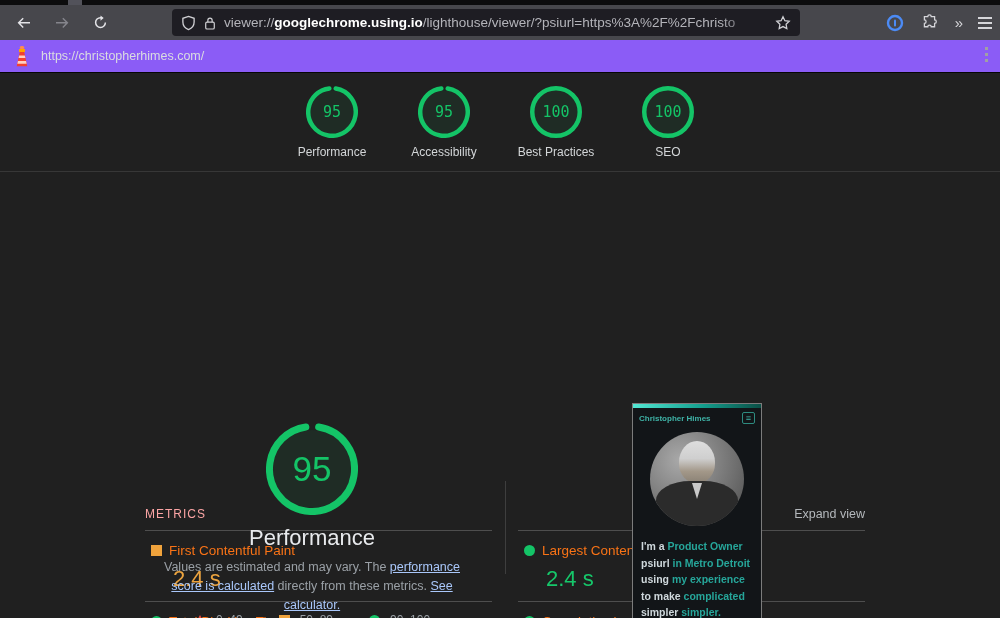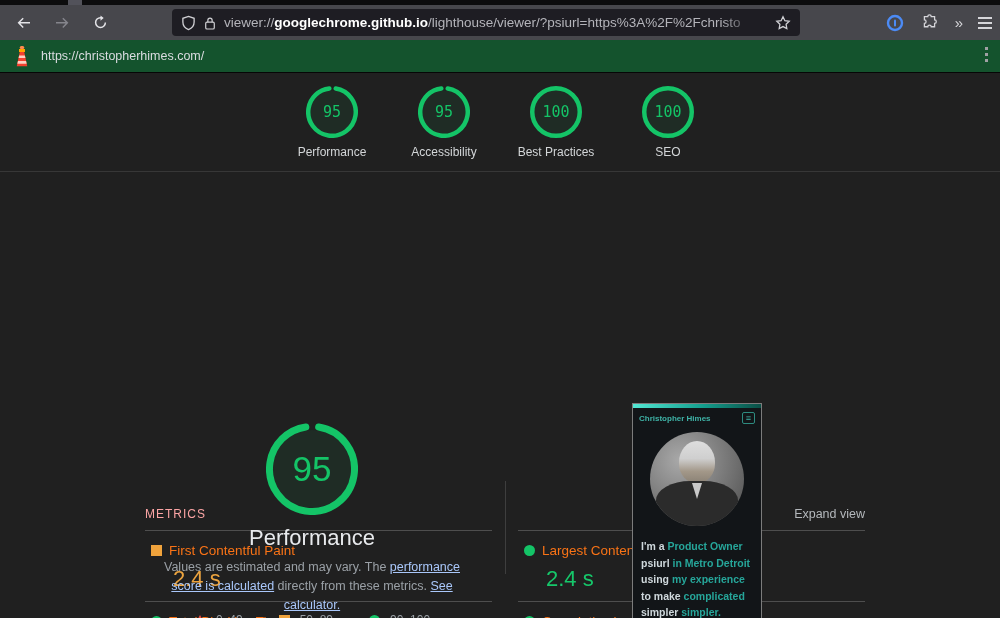--- a/index.html
+++ b/index.html
@@ -25,21 +25,21 @@
               background:linear-gradient(90deg, rgba(30,29,35,0), #1e1d23 80%); }
   .star-btn { flex:0 0 auto; cursor:pointer; display:flex; }
 
   .toolbar-right { position:absolute; right:8px; top:0; height:35px; display:flex; align-items:center; gap:17px; }
   .tb-icon { display:flex; align-items:center; justify-content:center; cursor:pointer; color:#d6d6da; }
   .chevrons { font-size:15px; letter-spacing:-2px; color:#d6d6da; }
   .hamburger { display:flex; flex-direction:column; gap:3px; }
   .hamburger i { display:block; width:14px; height:2px; background:#d6d6da; }
 
   
-  .lh-topbar { height:33px; background:#14532d; display:flex; align-items:center; gap:10px;
+  .lh-topbar { height:33px; background:#8b5cf6; display:flex; align-items:center; gap:10px;
                padding-left:13px; position:relative; border-bottom:1px solid #060606; }
   .lh-url { font-size:12.5px; color:#dadce0; }
   .kebab { position:absolute; right:12px; top:7px; display:flex; flex-direction:column; gap:3px; cursor:pointer; }
   .kebab i { width:3px; height:3px; background:#a0a0a4; display:block; }
 
   
   .scores-band { height:99px; border-bottom:1px solid #373737; display:flex; justify-content:center;
                  padding-top:13px; background:#202020; }
   .score-item { width:112px; display:flex; flex-direction:column; align-items:center; cursor:pointer; }
   .gauge-wrap { position:relative; width:52px; height:52px; }
@@ -120,21 +120,21 @@
   </button>
 
   <div class="url-bar">
     <svg width="15" height="16" viewBox="0 0 16 16">
         <path d="M8 1l6 2v4c0 4-2.6 6.8-6 8-3.4-1.2-6-4-6-8V3z" fill="none" stroke="#d0d0d4" stroke-width="1.4"></path>
       </svg>
     <svg width="12" height="14" viewBox="0 0 14 16">
         <rect x="2" y="7" width="10" height="8" rx="1.5" fill="none" stroke="#d0d0d4" stroke-width="1.4"></rect>
         <path d="M4.5 7V4.8a2.5 2.5 0 0 1 5 0V7" fill="none" stroke="#d0d0d4" stroke-width="1.4"></path>
       </svg>
-    <div class="url-text"><span>viewer://</span><span class="domain">googlechrome.github.io</span><span>/lighthouse/viewer/?psiurl=https%3A%2F%2Fchristo</span>
+    <div class="url-text"><span>viewer://</span><span class="domain">googlechrome.using.io</span><span>/lighthouse/viewer/?psiurl=https%3A%2F%2Fchristo</span>
       <div class="url-fade"></div>
     </div>
     <span class="star-btn">
       <svg width="16" height="16" viewBox="0 0 16 16">
           <path d="M8 1.8l1.9 3.9 4.3.6-3.1 3 .7 4.3L8 11.6l-3.8 2 .7-4.3-3.1-3 4.3-.6z" fill="none" stroke="#d0d0d4" stroke-width="1.3"></path>
         </svg>
     </span>
   </div>
 
   <div class="toolbar-right">

